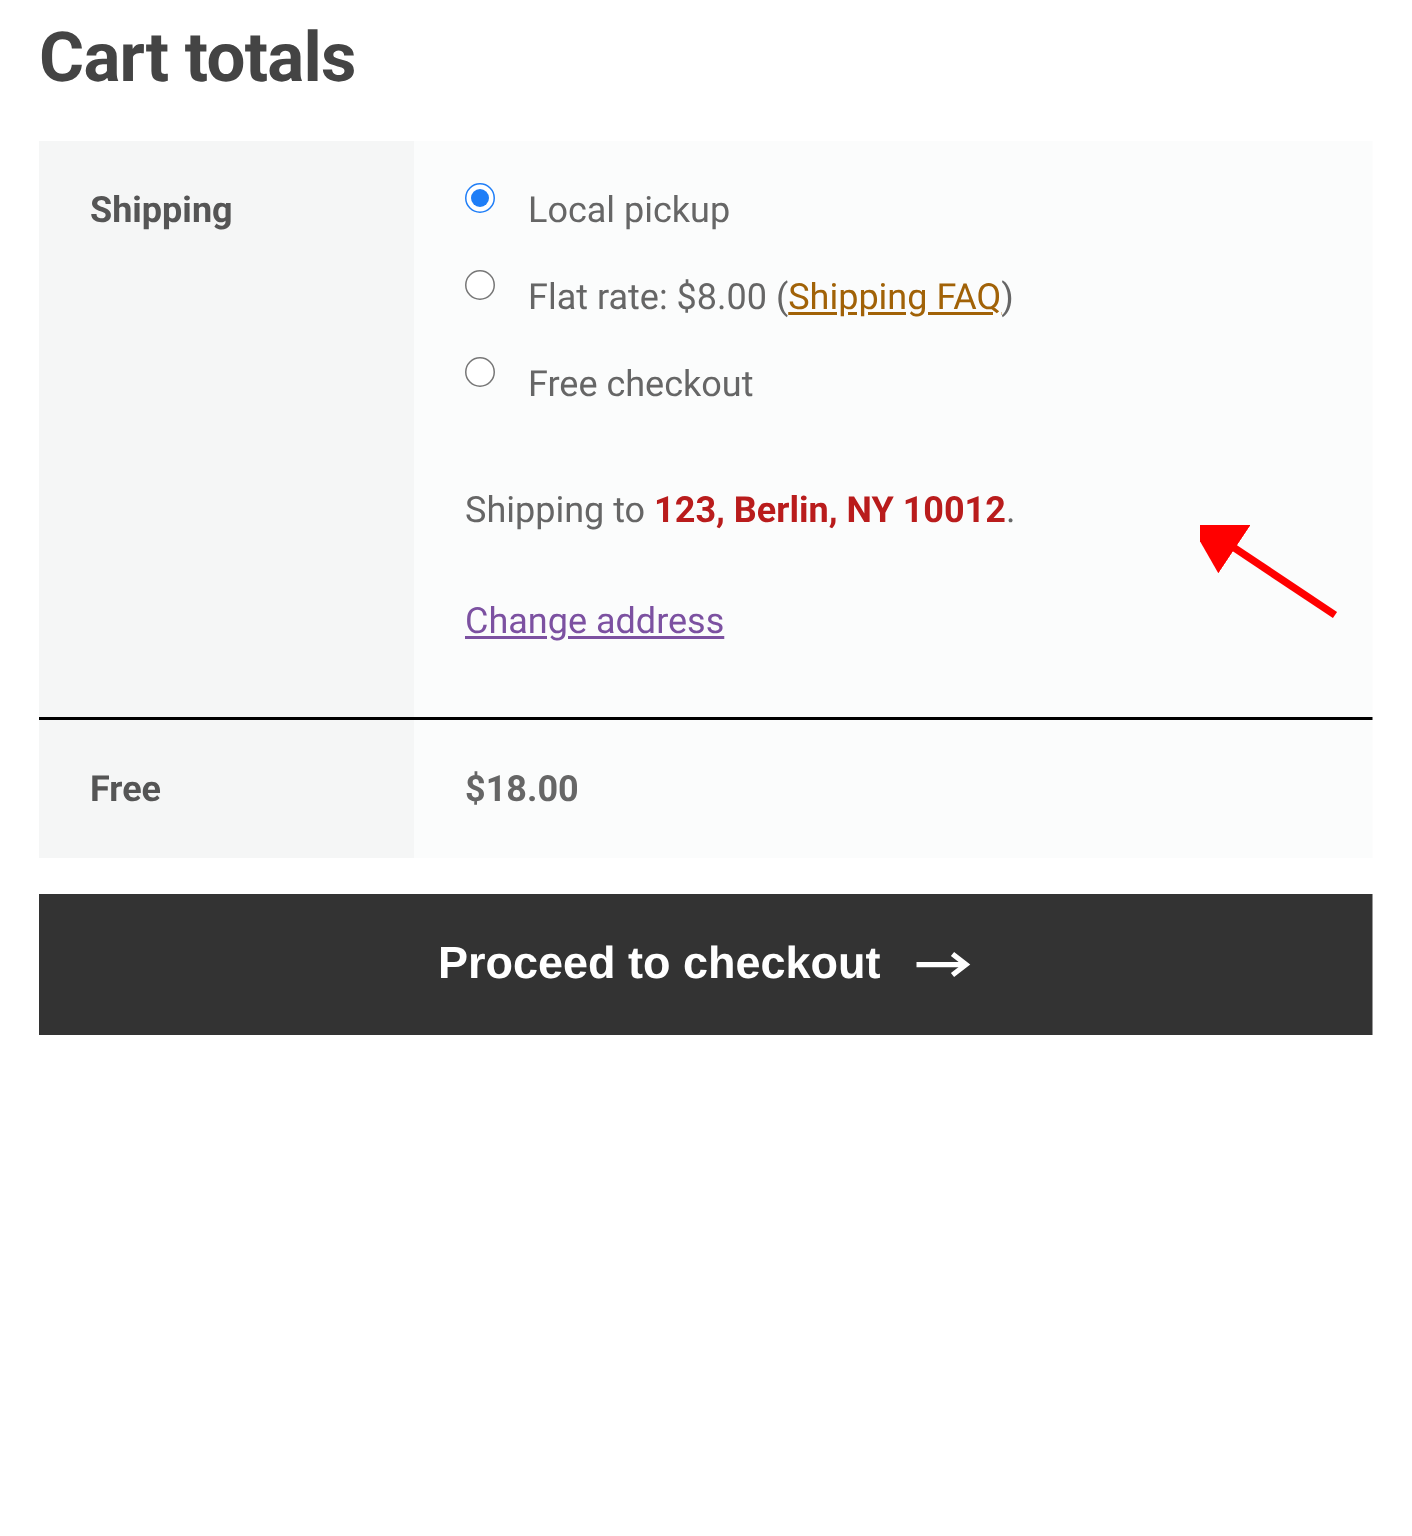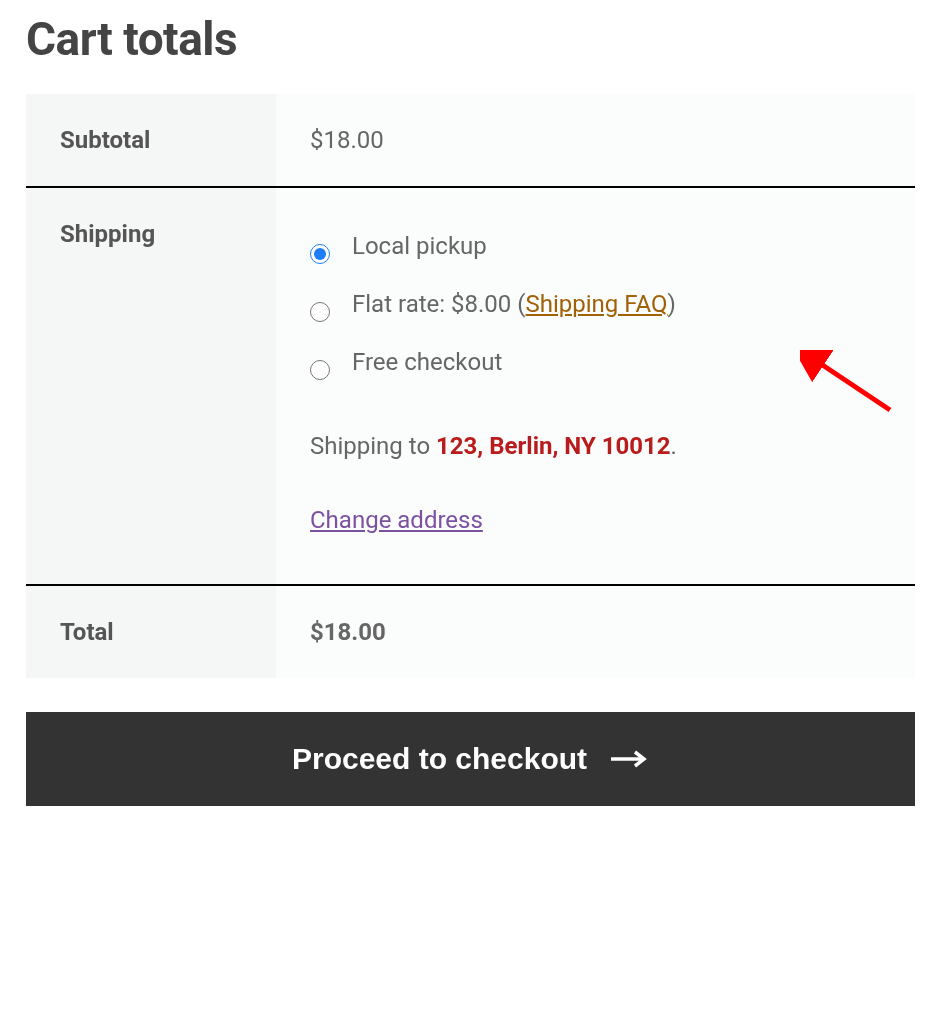--- a/index.html
+++ b/index.html
@@ -46,22 +46,22 @@
   tr + tr th, tr + tr td {
     border-top: 2px solid #000000;
   }
   ul.shipping-list {
     list-style: none;
     margin: 0 0 40px 0;
     padding: 0;
   }
   ul.shipping-list li {
     display: flex;
-    align-items: flex-end;
-    margin: 12px 0 22px 0;
+    align-items: flex-start;
+    margin: 0 0 22px 0;
   }
   ul.shipping-list input[type="radio"] {
     width: 20px;
     height: 20px;
     margin: 0 22px 0 0;
     accent-color: #1f7ef7;
   }
   ul.shipping-list label {
     cursor: pointer;
     color: #666;
@@ -82,21 +82,21 @@
     display: inline-block;
     margin-bottom: 18px;
   }
   .total-row th, .total-row td {
     font-weight: 700;
     color: #555;
   }
   .checkout-btn {
     display: flex;
     width: 100%;
-    margin-top: 34px;
+    margin-top: 24px;
     padding: 30px 0;
     background: #333333;
     color: #ffffff;
     border: none;
     font-size: 30px;
     font-weight: 700;
     align-items: center;
     justify-content: center;
     gap: 22px;
     cursor: pointer;
@@ -118,24 +118,20 @@
 </head>
 <body>
 
 <div class="wrapper">
 <div class="container">
 
   <h2 class="cart-title">Cart totals</h2>
 
   <table class="cart-totals">
     <tbody>
-      <tr>
-        <th>Subtotal</th>
-        <td>$18.00</td>
-      </tr>
 
       <tr>
         <th>Shipping</th>
         <td>
           <ul class="shipping-list">
             <li>
               <input type="radio" name="shipping" checked="" style="">
               <label>Local pickup</label>
             </li>
             <li>
@@ -150,21 +146,21 @@
             </li>
           </ul>
           <p class="shipping-destination">
             <span>Shipping to </span><strong>123, Berlin, NY 10012</strong><span>.</span>
           </p>
           <a href="#" class="change-address">Change address</a>
         </td>
       </tr>
 
       <tr class="total-row">
-        <th>Total</th>
+        <th>Free</th>
         <td>$18.00</td>
       </tr>
     </tbody>
   </table>
 
   <button class="checkout-btn">
     <span>Proceed to checkout</span>
     <span class="arrow">
       <svg width="40" height="20" viewBox="0 0 40 20">
         <line x1="2" y1="10" x2="34" y2="10" stroke="#ffffff" stroke-width="3.5"></line>

